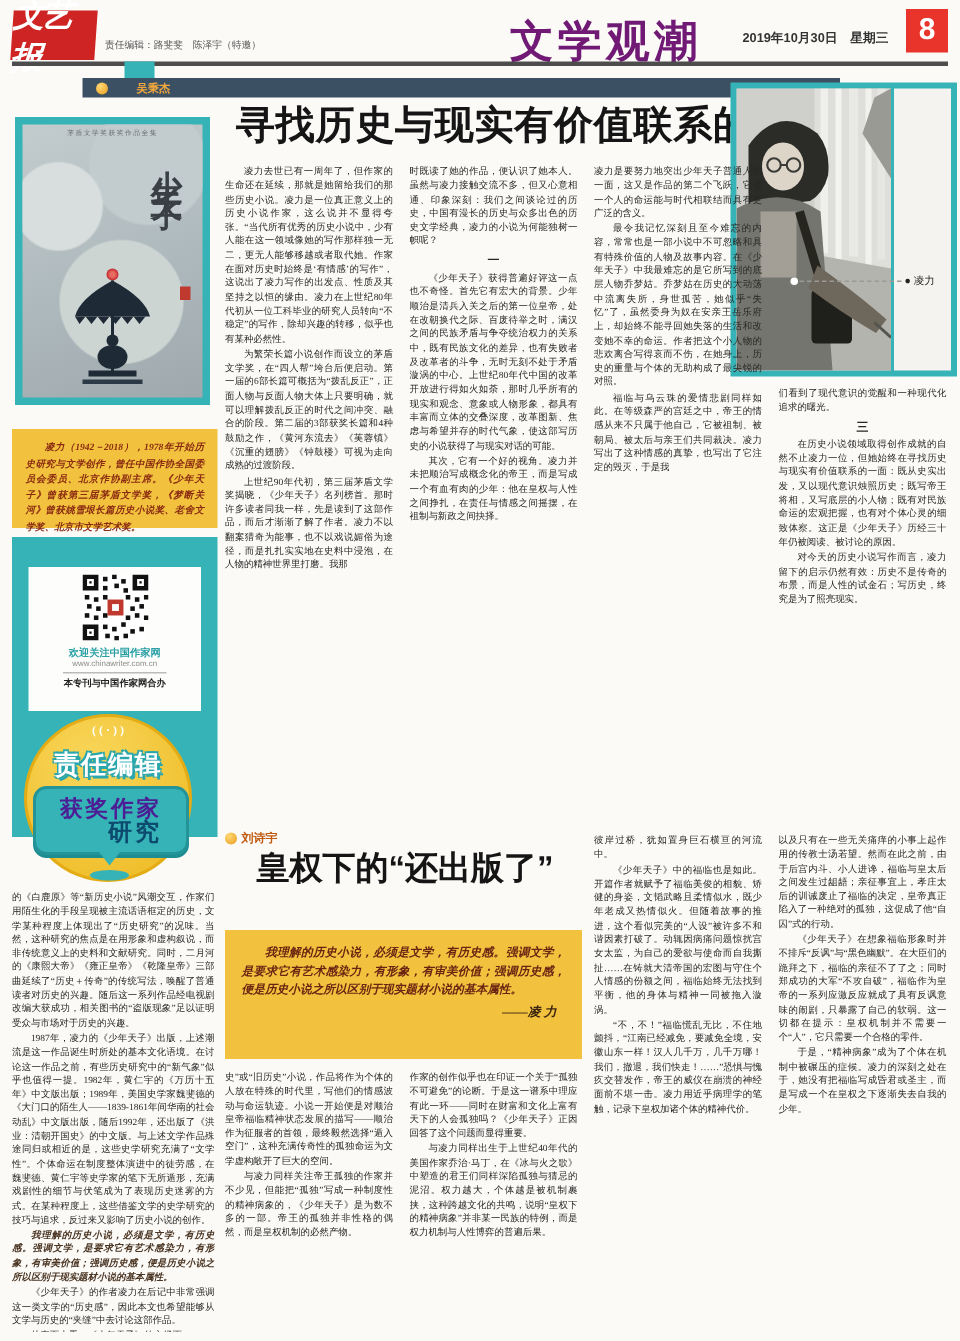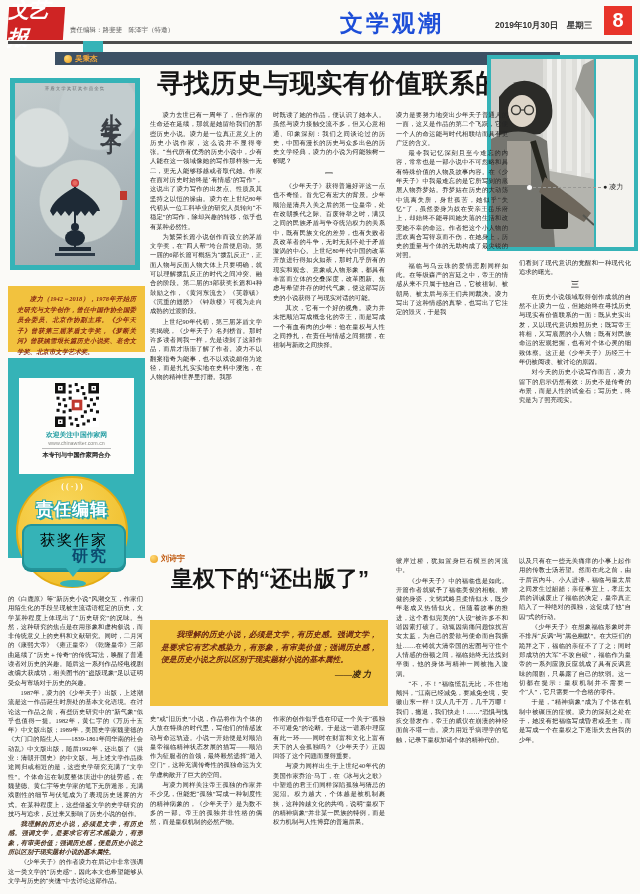--- a/index.html
+++ b/index.html
@@ -4,32 +4,32 @@
 <style>
   html,body{margin:0;padding:0;}
   body{width:640px;height:894px;position:relative;background:#f3f2ee;font-family:"Liberation Serif",serif;}
   .page{position:absolute;left:0;top:0;width:640px;height:894px;background:#fbfaf7;overflow:hidden;}
   .abs{position:absolute;}
   
   .masthead{left:8px;top:7px;width:56px;height:33px;background:#cf2424;color:#fff;
     font-family:"Liberation Serif",serif;font-weight:bold;font-style:italic;font-size:21px;
     display:flex;align-items:center;justify-content:center;letter-spacing:-2px;transform:skewX(-4deg);}
   .editors{left:70px;top:26px;font-size:6.5px;color:#555;font-family:"Liberation Sans",sans-serif;}
-  .section-title{left:340px;top:8px;font-size:23px;font-weight:900;color:#1d4ed8;
+  .section-title{left:340px;top:8px;font-size:29px;font-weight:900;color:#701a75;
     font-family:"Liberation Sans",sans-serif;letter-spacing:3px;}
   .dateline{left:495px;top:20px;font-size:8.5px;color:#333;font-family:"Liberation Sans",sans-serif;font-weight:bold;}
   .pagenum{left:604px;top:6px;width:28px;height:29px;background:#e8342a;color:#fff;font-size:20px;
     font-weight:bold;display:flex;align-items:center;justify-content:center;font-family:"Liberation Sans",sans-serif;}
   .head-rule{left:8px;top:41px;width:624px;height:3px;background:#4d4d4d;}
   .teal-tab{left:83px;top:41px;width:20px;height:14px;background:#35b3b7;}
   
   .band{left:55px;top:52px;width:505px;height:13px;background:#3c5064;}
   .band-badge{left:64px;top:54px;display:flex;align-items:center;gap:3px;}
   .dot-icon{width:8px;height:8px;border-radius:50%;background:radial-gradient(circle at 35% 30%,#ffd974,#e89b1c);display:inline-block;}
-  .band-name{font-size:7.5px;font-weight:bold;color:#f2a83c;font-family:"Liberation Sans",sans-serif;}
+  .band-name{font-size:7.5px;font-weight:bold;color:#f2a83c;font-family:"Liberation Sans",sans-serif;margin-left:16px;}
   .band-dashes span{display:block;width:5px;height:1.5px;background:#cfd8de;margin:1px 0;}
   .hl1{left:150px;top:66px;width:412px;text-align:center;font-size:26px;font-weight:900;color:#151515;
     font-family:"Liberation Sans",sans-serif;letter-spacing:0.5px;white-space:nowrap;}
   
   .col{overflow:hidden;font-size:6.3px;line-height:9.3px;color:#262626;text-align:justify;}
   .col p{margin:0 0 1px 0;text-indent:2em;}
   .col p.cont{text-indent:0;}
   .col p.sec{text-indent:0;text-align:center;font-weight:bold;font-size:8px;margin:3px 0;}
   .col p.qi{text-indent:2em;font-style:italic;color:#4a3422;font-weight:bold;}
   #a1c1{left:150px;top:110px;width:112px;height:440px;}
@@ -66,21 +66,21 @@
   
   .badge-wrap{left:10px;top:476px;width:130px;height:118px;}
   .badge-circle{position:absolute;left:6px;top:0;width:112px;height:112px;border-radius:50%;
     background:radial-gradient(circle at 40% 30%,#f9d75c,#edb81f);border:2px solid #e4ac14;box-sizing:border-box;}
   .badge-signal{position:absolute;left:0;top:6px;width:124px;text-align:center;color:#fff;font-size:8px;font-weight:bold;}
   .badge-title{position:absolute;left:0;top:22px;width:124px;text-align:center;font-size:17px;font-weight:900;
     color:#fff;font-family:"Liberation Sans",sans-serif;letter-spacing:1px;
     text-shadow:1px 1px 0 #2aa7ad,-1px 1px 0 #2aa7ad,1px -1px 0 #2aa7ad,-1px -1px 0 #2aa7ad,2px 2px 0 #2aa7ad;}
   .badge-ribbon{position:absolute;left:12px;top:48px;width:100px;height:42px;background:#35b3b7;border-radius:9px;
     border:2px solid #249499;box-shadow:0 2px 0 #1d8d92;display:flex;flex-direction:column;align-items:center;justify-content:center;}
-  .badge-l1{font-size:15px;font-weight:400;color:#000000;font-family:"Liberation Sans",sans-serif;letter-spacing:2px;line-height:17px;}
+  .badge-l1{font-size:15px;font-weight:700;color:#4c1d95;font-family:"Liberation Sans",sans-serif;letter-spacing:2px;line-height:17px;}
   .badge-l2{font-size:16px;font-weight:900;color:#0c4a6e;font-family:"Liberation Sans",sans-serif;letter-spacing:2px;line-height:15px;margin-left:32px;}
   .badge-tail{position:absolute;left:56px;top:92px;width:0;height:0;border-left:7px solid transparent;
     border-right:7px solid transparent;border-top:9px solid #35b3b7;}
   .badge-oval{position:absolute;left:50px;top:104px;width:26px;height:7px;border-radius:50%;background:#35b3b7;}
   
   .a2-badge{left:150px;top:553px;display:flex;align-items:center;gap:3px;}
   .a2-name{font-size:8px;font-weight:bold;color:#c05a10;font-family:"Liberation Sans",sans-serif;}
   .hl2{left:150px;top:564px;width:240px;text-align:center;font-size:22px;font-weight:900;color:#151515;
     font-family:"Liberation Sans",sans-serif;white-space:nowrap;}
   .subhl2{left:150px;top:597px;width:240px;text-align:center;font-size:11.5px;font-weight:900;color:#d63a2f;

